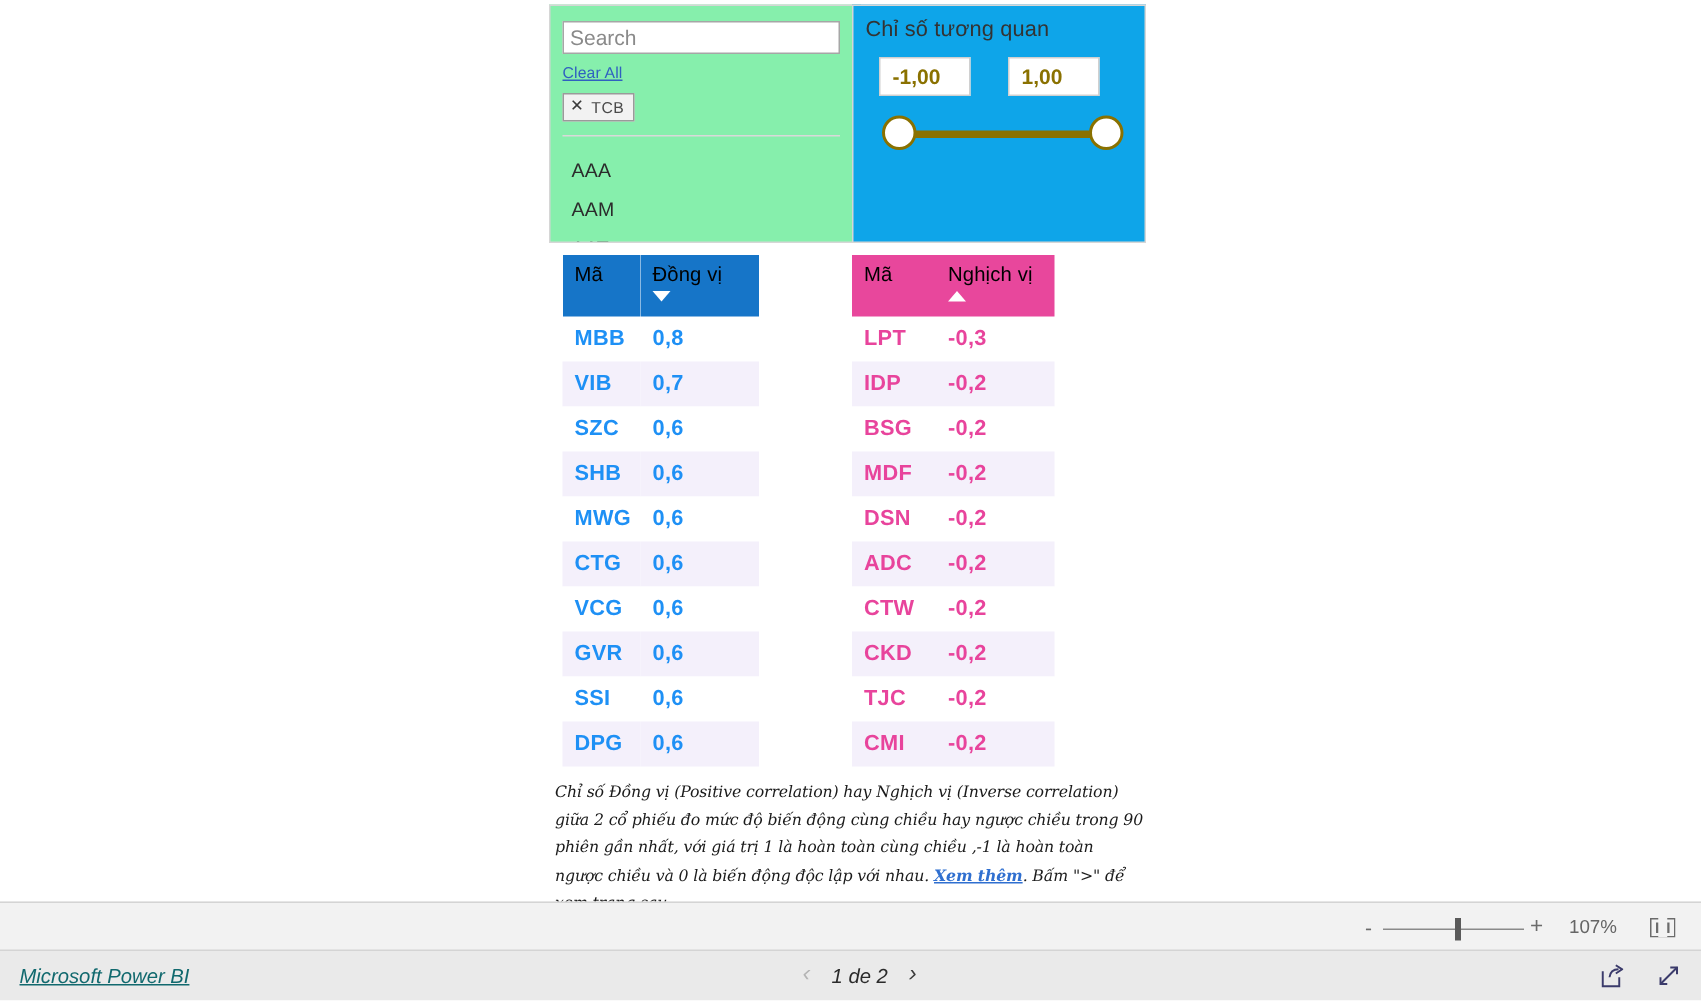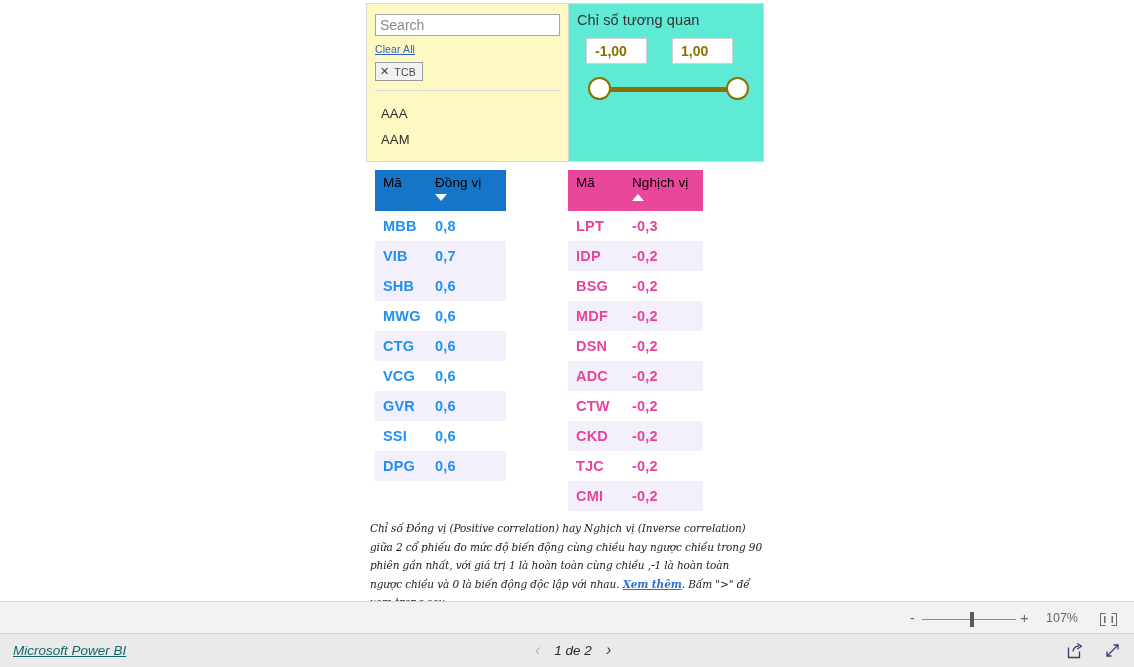--- a/index.html
+++ b/index.html
@@ -24,21 +24,21 @@
     background: #ffffff;
   }
 
   
   #code-slicer {
     position: absolute;
     left: 366px;
     top: 3px;
     width: 208px;
     height: 159px;
-    background: #fef9c3;
+    background: #86efac;
     border: 1px solid #d6d6d6;
     box-sizing: border-box;
     overflow: hidden;
     padding-left: 24px;
   }
   #search-input {
     position: absolute;
     left: 8px;
     top: 10px;
     width: 185px;
@@ -107,21 +107,21 @@
   .slicer-option.o1 { top: 128px; }
   .slicer-option.o2 { top: 154px; }
 
   
   #corr-slicer {
     position: absolute;
     left: 568px;
     top: 3px;
     width: 196px;
     height: 159px;
-    background: #5eead4;
+    background: #0ea5e9;
     border: 1px solid #d6d6d6;
     box-sizing: border-box;
     overflow: hidden;
   }
   #corr-title {
     position: absolute;
     left: 8px;
     top: 8px;
     font-size: 14.5px;
     color: #333333;
@@ -383,20 +383,24 @@
       </tr>
     </thead>
     <tbody>
         <tr class="row-odd">
           <td>MBB</td>
           <td>0,8</td>
         </tr>
         <tr class="row-even">
           <td>VIB</td>
           <td>0,7</td>
+        </tr>
+        <tr class="row-odd">
+          <td>SZC</td>
+          <td>0,6</td>
         </tr>
         <tr class="row-even">
           <td>SHB</td>
           <td>0,6</td>
         </tr>
         <tr class="row-odd">
           <td>MWG</td>
           <td>0,6</td>
         </tr>
         <tr class="row-even">

